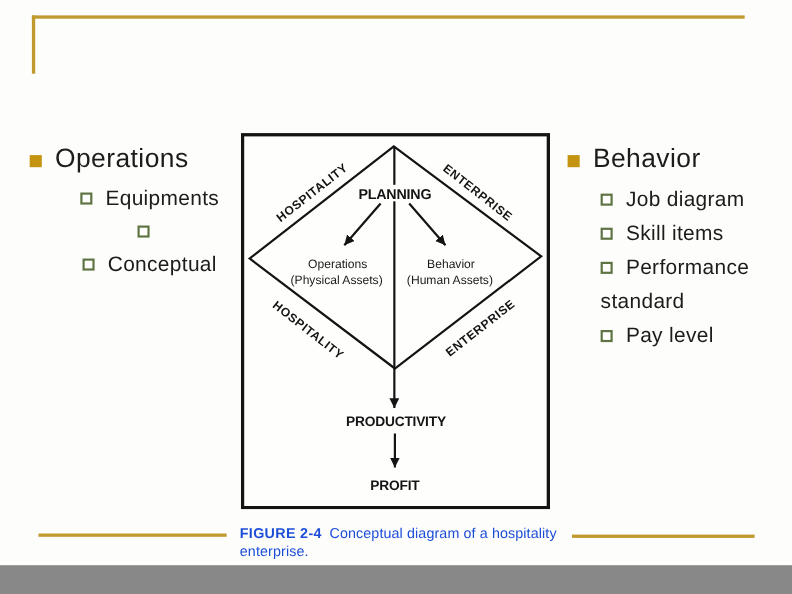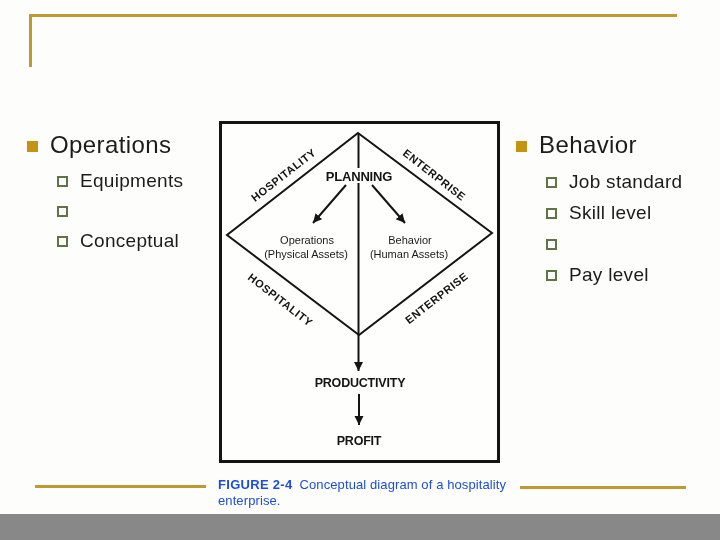--- a/index.html
+++ b/index.html
@@ -15,21 +15,21 @@
   .rule-bot-r   { left:520px; top:486px; width:166px; height:3px; }
 
   
   .section { position:absolute; }
   .section-left  { left:27px;  top:131px; width:188px; }
   .section-right { left:516px; top:131px; width:197px; }
   .h-row { display:flex; align-items:center; }
   .sq-main { width:11px; height:11px; background:#c49310; flex:none; margin-right:12px; margin-top:2px; }
   .h-text { font-size:24px; letter-spacing:0.4px; line-height:28px; }
   .items { margin-left:30px; margin-top:7px; font-size:19px; letter-spacing:0.3px; }
-  .section-left  .items { line-height:30px; }
+  .section-left  .items { line-height:30px;text-align:center; }
   .section-right .items { line-height:31px; }
   .sq-sub {
     display:inline-block; width:7px; height:7px; background:#fff;
     border:2px solid #5e7442; margin-right:12px;
   }
 
   
   .figure-box { position:absolute; left:219px; top:121px; width:281px; height:342px; }
   .figure-box svg { display:block; }
   .fig-caption {
@@ -65,23 +65,23 @@
       <div><span class="sq-sub"></span><span>Conceptual</span></div>
     </div>
   </div>
 
   <div class="section section-right">
     <div class="h-row">
       <span class="sq-main"></span>
       <span class="h-text">Behavior</span>
     </div>
     <div class="items">
-      <div><span class="sq-sub"></span><span>Job standard</span></div>
-      <div><span class="sq-sub"></span><span>Skill level</span></div>
-      <div><span class="sq-sub"></span></div>
+      <div><span class="sq-sub"></span><span>Job diagram</span></div>
+      <div><span class="sq-sub"></span><span>Skill items</span></div>
+      <div><span class="sq-sub"></span><span>Performance standard</span></div>
       <div><span class="sq-sub"></span><span>Pay level</span></div>
     </div>
   </div>
 
   <div class="figure-box">
     <svg width="281" height="342" viewBox="0 0 281 342">
       <defs>
         <marker id="ah" markerUnits="userSpaceOnUse" markerWidth="12" markerHeight="12" refX="9" refY="4.5" orient="auto">
           <path d="M0,0 L9,4.5 L0,9 Z" fill="#141414"></path>
         </marker>

